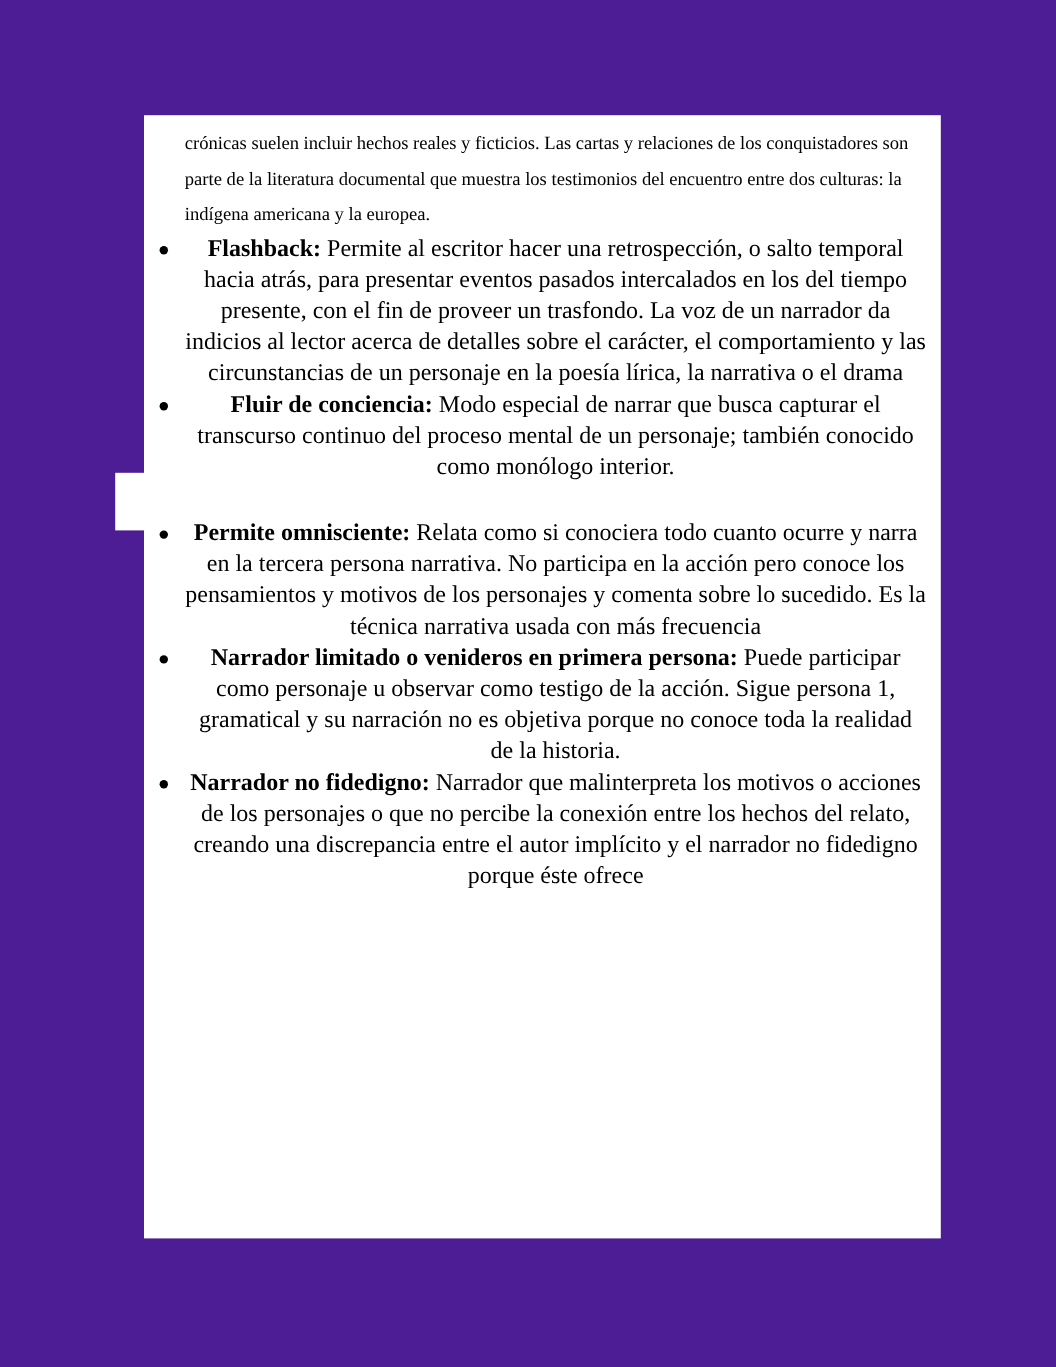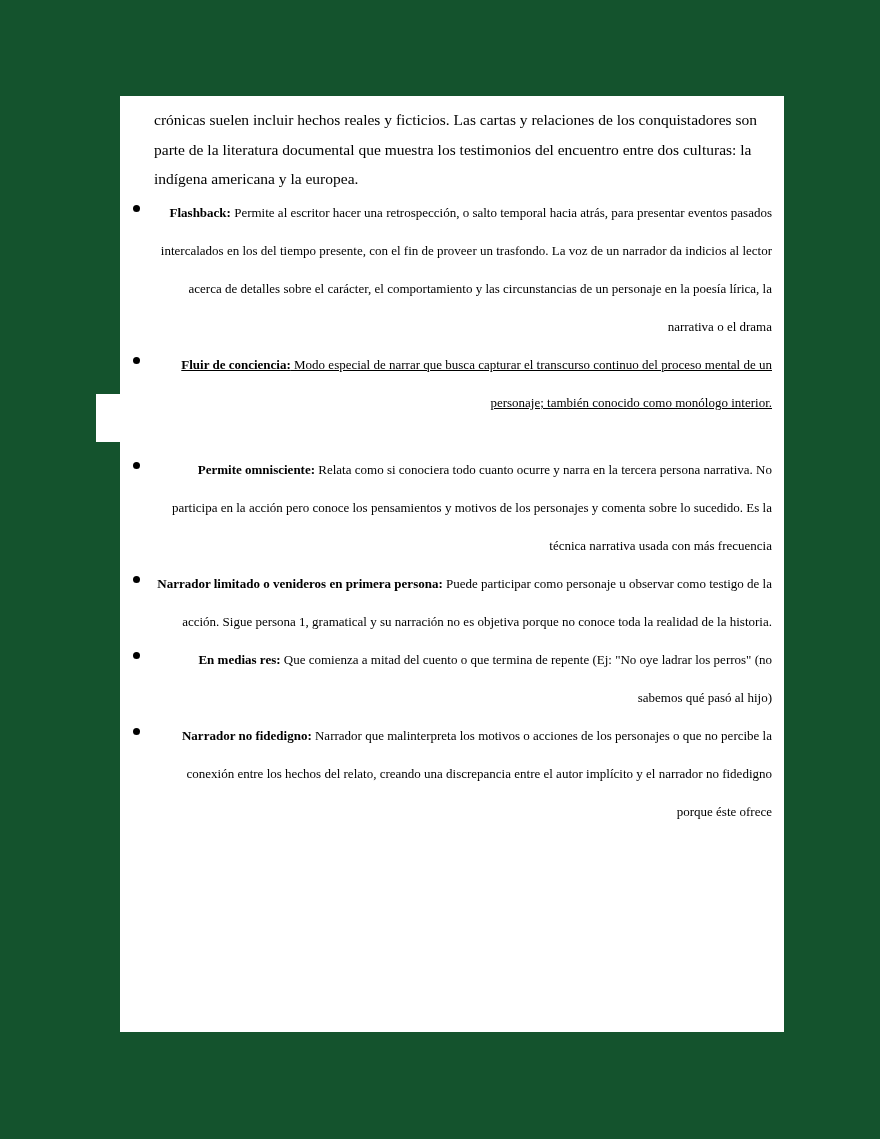--- a/index.html
+++ b/index.html
@@ -4,21 +4,21 @@
 <style>
   html, body {
     margin: 0;
     padding: 0;
     background: #000000;
   }
   .canvas {
     position: relative;
     width: 880px;
     height: 1139px;
-    background: #14532d;
+    background: #4c1d95;
     overflow: hidden;
     font-family: "Liberation Serif", serif;
   }
   .paper {
     position: absolute;
     left: 120px;
     top: 96px;
     width: 664px;
     height: 936px;
     background: #ffffff;
@@ -41,50 +41,48 @@
     line-height: 29.6px;
     text-align: left;
   }
   ul.deflist {
     margin: 0;
     padding: 0;
     list-style: none;
   }
   ul.deflist li {
     position: relative;
-    font-size: 13px;
-    line-height: 38px;
-    text-align: right;
+    font-size: 20px;
+    line-height: 26px;
+    text-align: center;
   }
   ul.deflist li .bullet {
     position: absolute;
     left: -21px;
     top: 11px;
     width: 7px;
     height: 7px;
     background: #000000;
     border-radius: 50%;
   }
   ul.deflist li .term {
     font-weight: bold;
   }
   ul.deflist li.gap-after {
     margin-bottom: 29.6px;
-    text-decoration: underline;
   }
 </style>
 </head>
 <body>
 
 <div class="canvas">
   <div class="margin-marker"></div>
   <div class="paper">
     <p class="intro">crónicas suelen incluir hechos reales y ficticios. Las cartas y relaciones de los conquistadores son parte de la literatura documental que muestra los testimonios del encuentro entre dos culturas: la indígena americana y la europea.</p>
     <ul class="deflist">
         <li><span class="bullet"></span><span class="term">Flashback:</span><span class="def"> Permite al escritor hacer una retrospección, o salto temporal hacia atrás, para presentar eventos pasados intercalados en los del tiempo presente, con el fin de proveer un trasfondo. La voz de un narrador da indicios al lector acerca de detalles sobre el carácter, el comportamiento y las circunstancias de un personaje en la poesía lírica, la narrativa o el drama</span></li>
         <li class="gap-after"><span class="bullet"></span><span class="term">Fluir de conciencia:</span><span class="def"> Modo especial de narrar que busca capturar el transcurso continuo del proceso mental de un personaje; también conocido como monólogo interior.</span></li>
         <li><span class="bullet"></span><span class="term">Permite omnisciente:</span><span class="def"> Relata como si conociera todo cuanto ocurre y narra en la tercera persona narrativa. No participa en la acción pero conoce los pensamientos y motivos de los personajes y comenta sobre lo sucedido. Es la técnica narrativa usada con más frecuencia</span></li>
         <li><span class="bullet"></span><span class="term">Narrador limitado o venideros en primera persona:</span><span class="def"> Puede participar como personaje u observar como testigo de la acción. Sigue persona 1, gramatical y su narración no es objetiva porque no conoce toda la realidad de la historia.</span></li>
-        <li><span class="bullet"></span><span class="term">En medias res:</span><span class="def"> Que comienza a mitad del cuento o que termina de repente (Ej: "No oye ladrar los perros" (no sabemos qué pasó al hijo)</span></li>
         <li><span class="bullet"></span><span class="term">Narrador no fidedigno:</span><span class="def"> Narrador que malinterpreta los motivos o acciones de los personajes o que no percibe la conexión entre los hechos del relato, creando una discrepancia entre el autor implícito y el narrador no fidedigno porque éste ofrece</span></li>
       </ul>
   </div>
 </div>
 
 </body></html>

